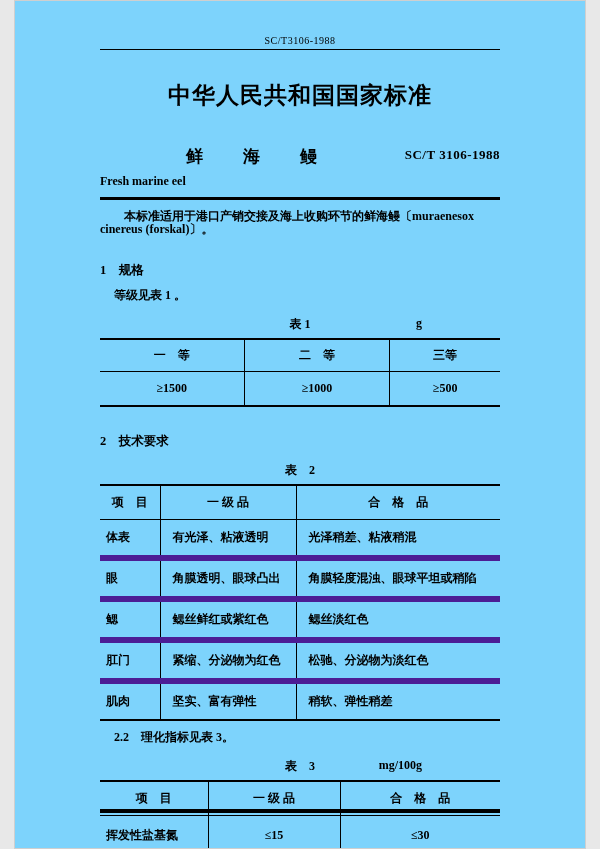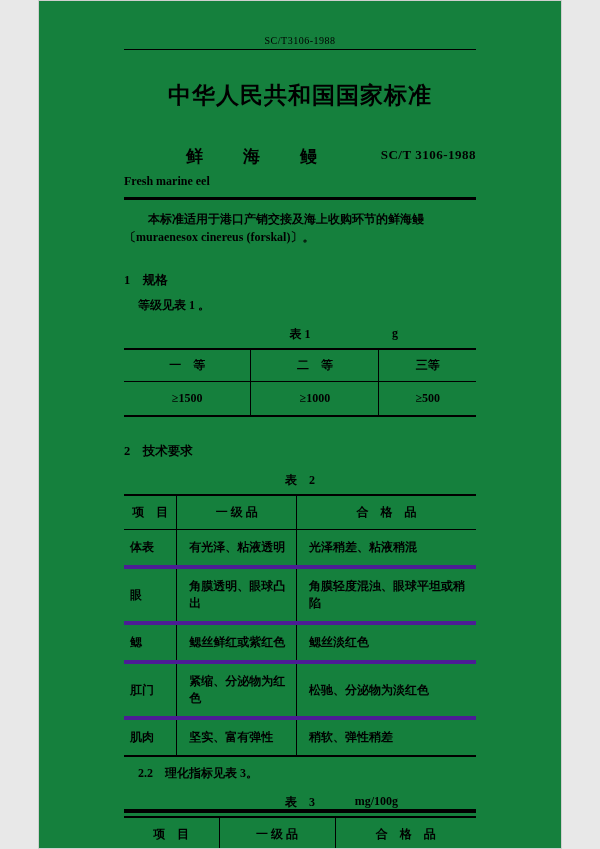--- a/index.html
+++ b/index.html
@@ -1,20 +1,20 @@
 <!DOCTYPE html>
 <html><head>
 <meta charset="utf-8">
 <style>
   html,body{margin:0;padding:0;background:#e8e8e8;}
   .page{
     position:relative;
-    width:524px;height:849px;
+    width:572px;height:849px;
     margin:0 auto;
-    background:#15803d;
+    background:#7dd3fc;
     border:1px solid #cfcfcf;
     box-sizing:border-box;
     font-family:"Liberation Serif","DejaVu Serif",serif;
     color:#000;
     overflow:hidden;
   }
   .content{
     position:absolute;
     left:85px;right:85px;top:0;
   }
@@ -48,21 +48,21 @@
     padding-right:95px;
     font-size:12px;
     font-weight:bold;
     margin-top:6px;
   }
   .thick-rule{border-bottom:3px solid #000;margin-top:8px;}
   
   .scope{
     font-size:12px;
     font-weight:bold;
-    line-height:18px;
+    line-height:13px;
     text-indent:2em;
     margin:10px 0 0 0;
   }
   
   .sec-head{font-size:12.5px;font-weight:bold;margin:26px 0 0 0;}
   .sec-sub{font-size:12px;font-weight:bold;margin:8px 0 0 14px;}
   
   .tbl-caption{
     position:relative;
     text-align:center;
@@ -80,21 +80,21 @@
     border-top:2px solid #000;
     border-bottom:2px solid #000;
   }
   th,td{
     border-left:1px solid #000;
     padding:8px 6px;
     vertical-align:middle;
   }
   th:first-child,td:first-child{border-left:none;}
   thead tr{border-bottom:1px solid #000;}
-  tbody tr{border-bottom:4px solid #4c1d95;}
+  tbody tr{border-bottom:6px solid #4c1d95;}
   tbody tr:last-child{border-bottom:none;}
   th{font-weight:bold;text-align:center;}
   .t1 td{text-align:center;padding:9px 6px;}
   .t1 th{padding:7px 6px;}
   .t2 col.c1{width:15%;} .t2 col.c2{width:34%;} .t2 col.c3{width:51%;}
   .t2 td{text-align:left;padding:9px 6px 9px 12px;}
   .t2 td.item{padding-left:6px;}
   .t3 col.c1{width:27%;} .t3 col.c2{width:33%;} .t3 col.c3{width:40%;}
   .t3 td{text-align:center;padding:11px 6px;}
   .t3 td.item{text-align:left;padding-left:6px;}

